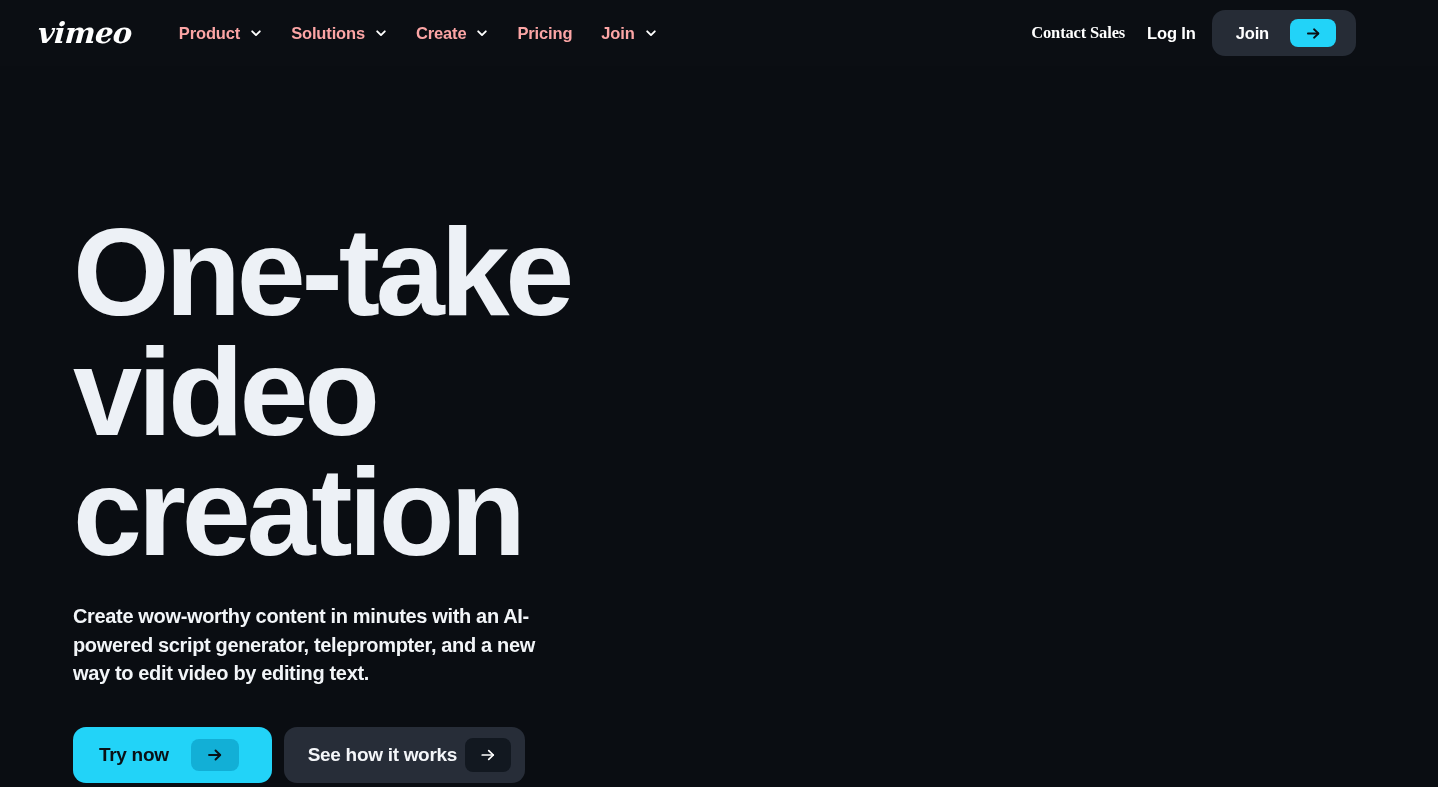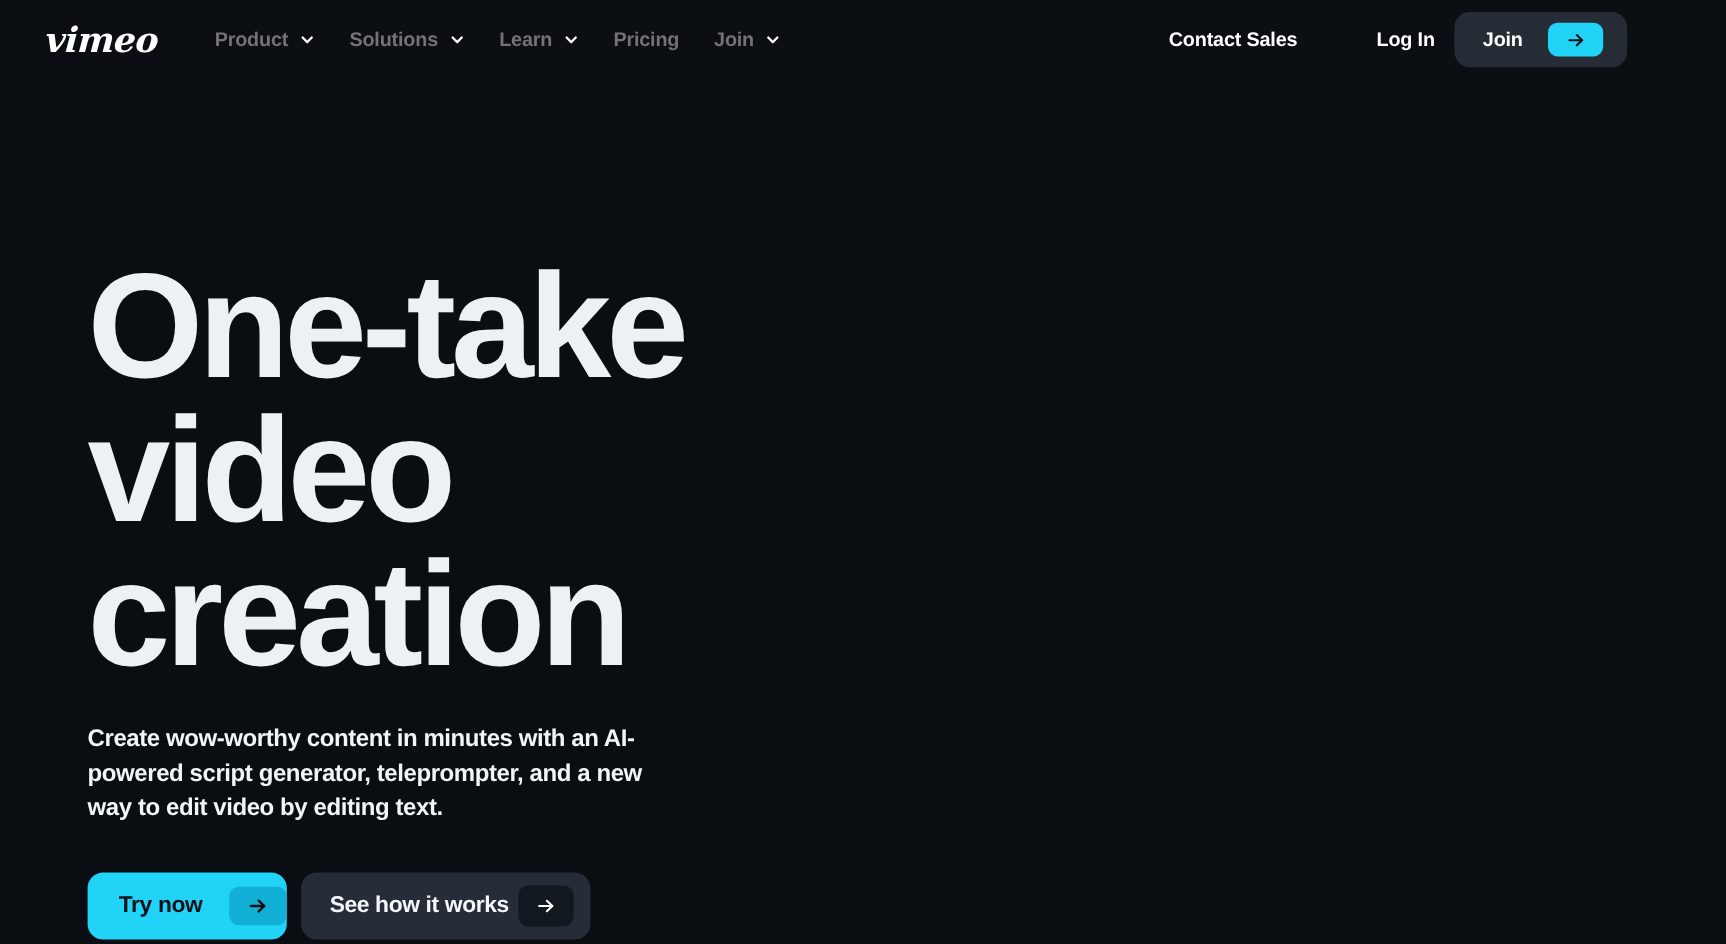--- a/index.html
+++ b/index.html
@@ -73,21 +73,21 @@
     padding: 6px 0;
     margin-right: 29px;
     cursor: pointer;
     white-space: nowrap;
   }
   .nav-item:last-child { margin-right: 0; }
 
   .nav-label {
     font-size: 16.5px;
     font-weight: 700;
-    color: #737373;
+    color: #fca5a5;
     letter-spacing: -0.15px;
     line-height: 1;
   }
 
   .chev {
     width: 12px;
     height: 12px;
     display: block;
     flex: 0 0 auto;
   }
@@ -103,22 +103,22 @@
   .nav-right .text-link {
     font-size: 16.5px;
     font-weight: 700;
     color: #FFFFFF;
     letter-spacing: -0.15px;
     cursor: pointer;
     white-space: nowrap;
     line-height: 1;
   }
 
-  #contact-sales { margin-right: 22px; }
-  #log-in { margin-right: 16px; margin-left: 44px; }
+  #contact-sales { margin-right: 22px; font-family: Liberation Serif, serif; }
+  #log-in { margin-right: 16px; }
 
   .join-wrap {
     display: flex;
     align-items: center;
     gap: 21px;
     background: #262C36;
     border-radius: 13px;
     padding: 9px 20px 9px 24px;
     cursor: pointer;
   }
@@ -210,21 +210,21 @@
 
   .btn-label {
     font-size: 19px;
     font-weight: 700;
     letter-spacing: -0.3px;
     line-height: 1;
   }
 
   .btn-primary {
     background: #22D3F8;
-    padding: 12px 0 12px 26px;
+    padding: 12px 33px 12px 26px;
     gap: 22px;
     justify-content: center;
   }
   .btn-primary .btn-label { color: #0A1116; }
 
   .btn-secondary {
     background: #272D38;
     padding: 11px 14px 11px 24px;
     gap: 8px;
   }
@@ -255,21 +255,21 @@
         <div class="nav-item">
           <span class="nav-label">Solutions</span>
           <span class="chev">
             <svg viewBox="0 0 12 12" width="12" height="12" fill="none">
               <path d="M2.2 4.3 L6 8.1 L9.8 4.3" stroke="#FFFFFF" stroke-width="1.9" stroke-linecap="round" stroke-linejoin="round"></path>
             </svg>
           </span>
         </div>
 
         <div class="nav-item">
-          <span class="nav-label">Learn</span>
+          <span class="nav-label">Create</span>
           <span class="chev">
             <svg viewBox="0 0 12 12" width="12" height="12" fill="none">
               <path d="M2.2 4.3 L6 8.1 L9.8 4.3" stroke="#FFFFFF" stroke-width="1.9" stroke-linecap="round" stroke-linejoin="round"></path>
             </svg>
           </span>
         </div>
 
         <div class="nav-item">
           <span class="nav-label">Pricing</span>
         </div>

